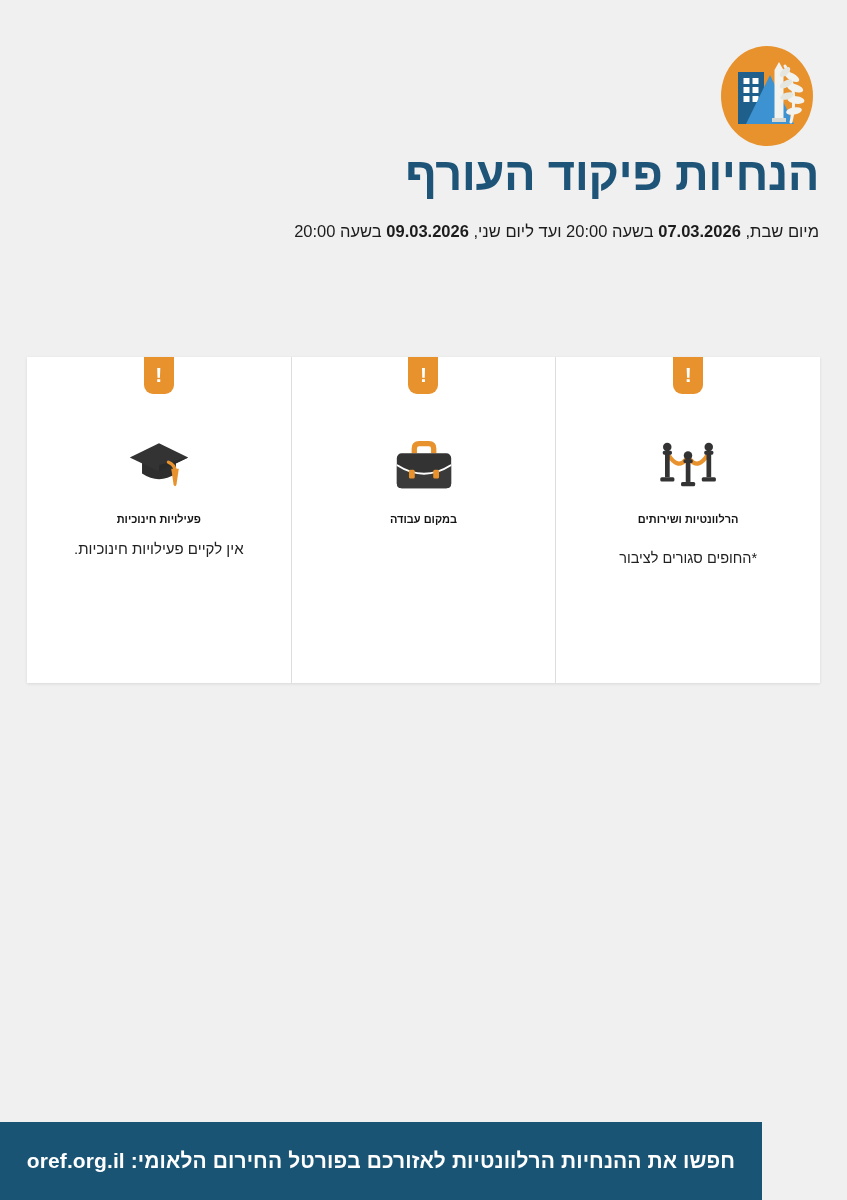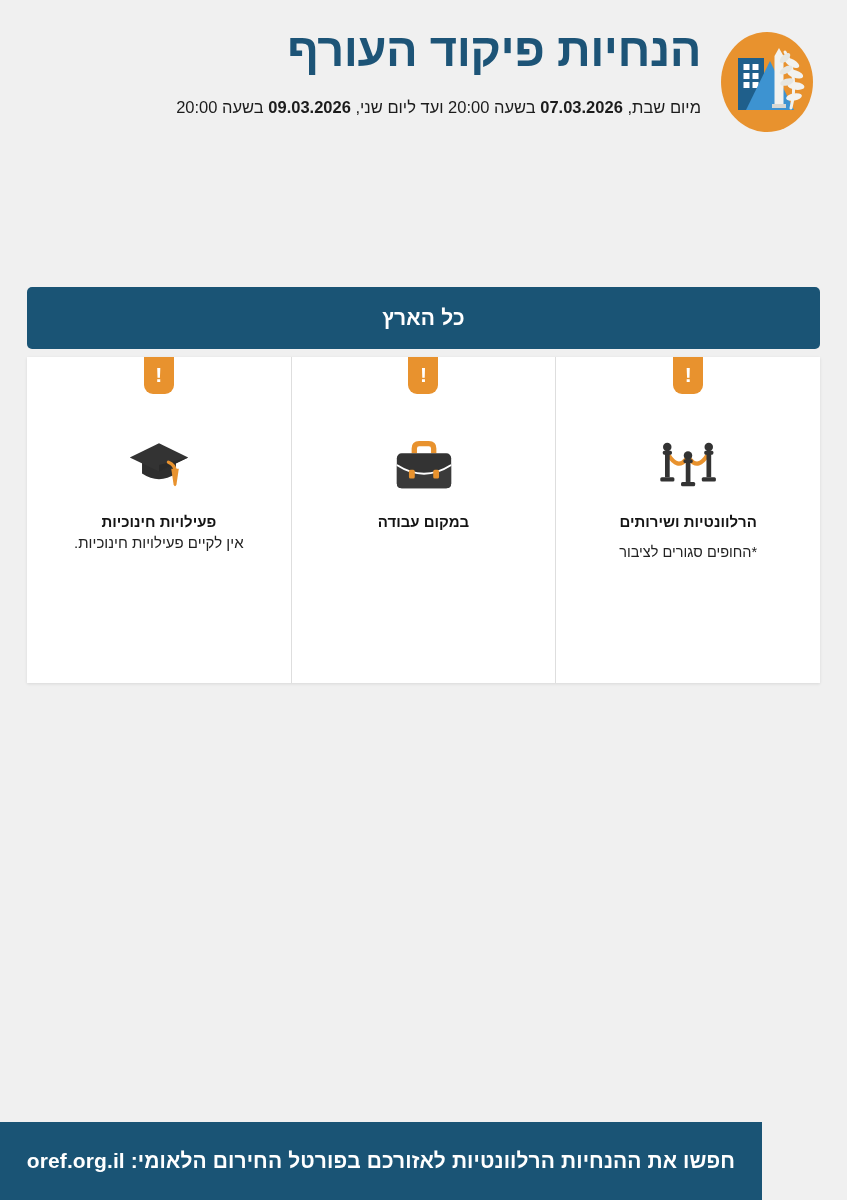--- a/index.html
+++ b/index.html
@@ -21,24 +21,24 @@
     direction: rtl;
   }
 
   
   .header {
     position: absolute;
     top: 0; left: 0;
     width: 847px;
     height: 190px;
     display: flex;
-    flex-direction: row;
+    flex-direction: column;
     align-items: flex-start;
     justify-content: flex-start;
-    padding: 24px 28px 0 28px;
+    padding: 38px 28px 0 28px;
   }
 
   .header-logo {
     width: 104px;
     height: 104px;
     flex: 0 0 104px;
     margin-top: 6px;
     margin-left: 14px;
   }
 
@@ -139,23 +139,24 @@
     height: 60px;
     margin-top: 20px;
     margin-bottom: 18px;
     display: flex;
     align-items: center;
     justify-content: center;
   }
   .card-icon svg { display: block; }
 
   .card-title {
-    font-size: 15px;
+    font-size: 11px;
     font-weight: bold;
     color: #141414;
+    margin-bottom: 11px;
     line-height: 1.25;
     text-align: right;
   }
 
   .card-body {
     font-size: 15px;
     color: #222222;
     line-height: 1.52;
     max-width: 215px;
   }
@@ -224,23 +225,20 @@
         <ellipse cx="72" cy="52" rx="7" ry="3.3" fill="#e6e6e1" transform="rotate(-18 72 52)"></ellipse>
       </svg>
     </div>
 
     <div class="header-text">
       <div class="header-title">הנחיות פיקוד העורף</div>
       <div class="header-subtitle"><span>מיום שבת, </span><span class="b">07.03.2026</span><span> בשעה 20:00 ועד ליום שני, </span><span class="b">09.03.2026</span><span> בשעה 20:00</span></div>
     </div>
   </div>
 
-  <div class="section-bar">
-    <span class="section-bar-label">כל הארץ</span>
-  </div>
 
   <div class="cards">
 
     <div class="card">
       <div class="card-badge">
         <span class="bang">!</span>
       </div>
       <div class="card-icon">
         <svg viewBox="0 0 70 54" width="70" height="54" aria-hidden="true">
 

